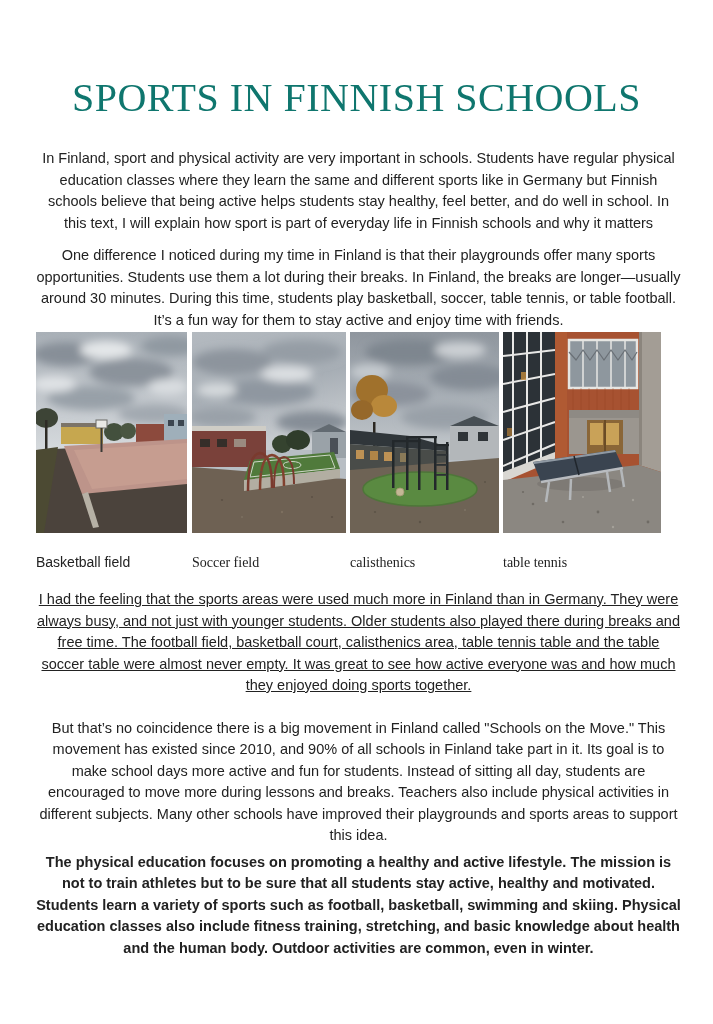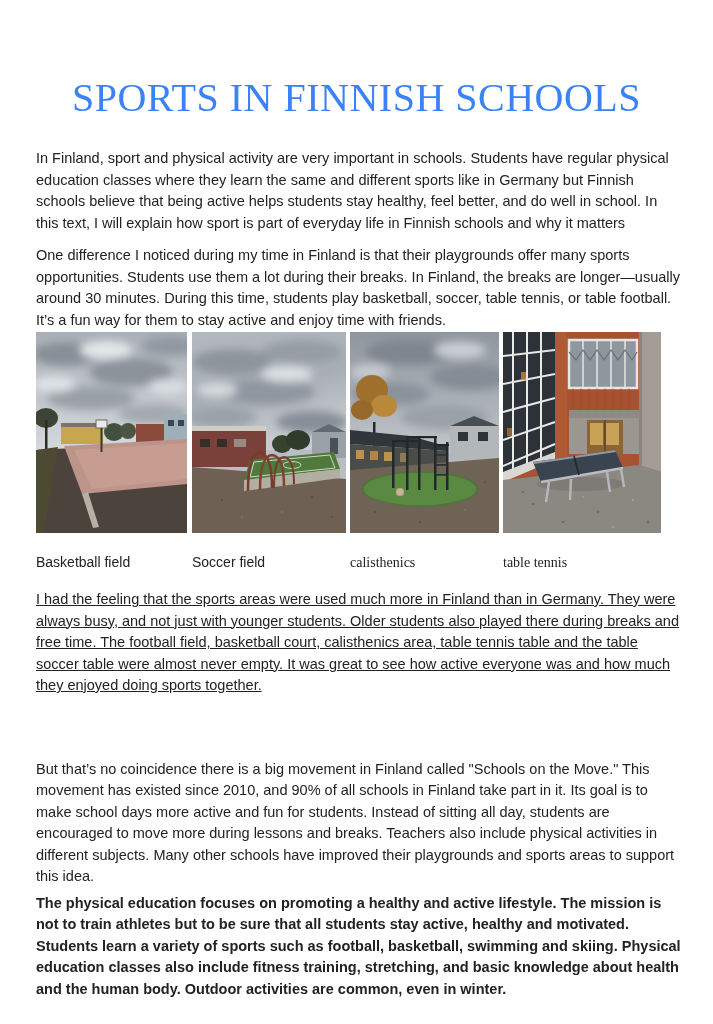--- a/index.html
+++ b/index.html
@@ -13,47 +13,48 @@
     font-family:"Liberation Sans","DejaVu Sans",sans-serif;
     color:#222222;
     overflow:hidden;
   }
   .title {
     font-family:"Liberation Serif","DejaVu Serif",serif;
     font-weight:400;
     font-size:40px;
     line-height:48px;
     text-align:center;
-    color:#3b82f6;
+    color:#0f766e;
     letter-spacing:0.5px;
     white-space:nowrap;
   }
   .para {
     font-size:14.5px;
     line-height:21.5px;
     margin-top:11px;
     width:645px;
+    text-align:center;
   }
   .para.first { margin-top:26px; }
   .para.gap-large { margin-top:18px;text-decoration:underline; }
-  .para.gap-xlarge { margin-top:62px; }
+  .para.gap-xlarge { margin-top:21px; }
   .para.gap-small { margin-top:5px;font-weight:bold; }
   .photo-row {
     display:flex;
     margin-top:1px;
     align-items:flex-start;
   }
   .photo {
     height:201px;
     overflow:hidden;
     background:#b8bec4;
   }
   .photo svg { display:block; width:100%; height:100%; }
   .w1 { width:151px; margin-right:5px; }
-  .w2 { width:154px; margin-right:4px; }
+  .w2 { width:154px; margin-right:4px;font-family:Liberation Serif, serif; }
   .w3 { width:149px; margin-right:4px;font-family:Liberation Serif, serif; }
   .w4 { width:158px; margin-right:0;font-family:Liberation Serif, serif; }
   .caption-row {
     display:flex;
     margin-top:21px;
   }
   .caption {
     font-size:14px;
     line-height:17px;
     color:#222222;

